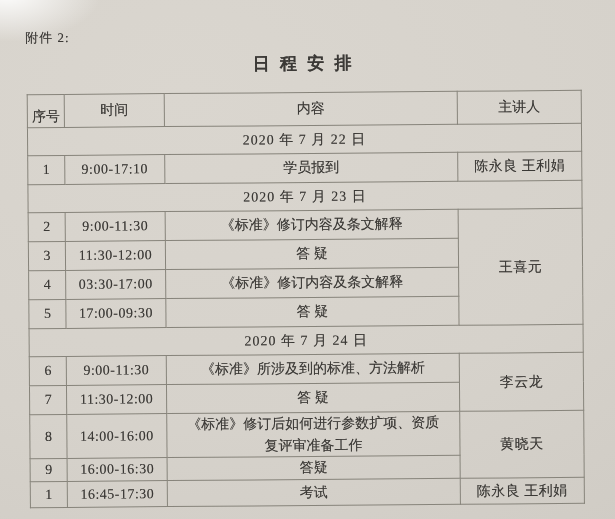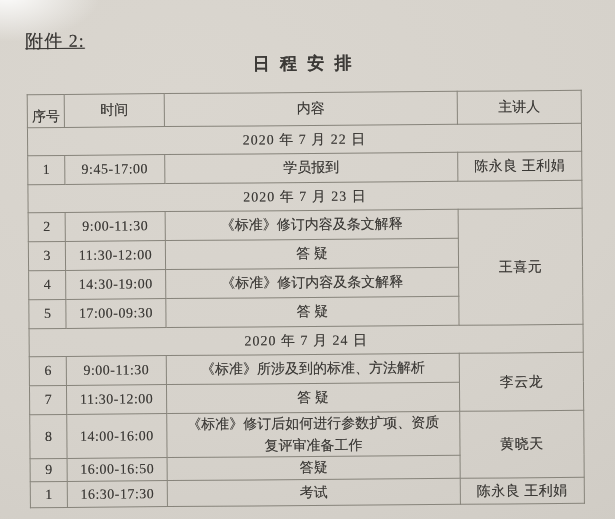--- a/index.html
+++ b/index.html
@@ -13,23 +13,22 @@
       radial-gradient(150% 130% at 30% 18%, #dad6cf 0%, #d6d2cb 50%, #ccc8c1 100%);
     color:#3b3936;
   }
   .sheet{
     position:absolute; inset:0;
     transform:rotate(-0.45deg);
     transform-origin:50% 50%;
   }
   .attachment{
     position:absolute; left:27px; top:27px;
-    font-size:18px; letter-spacing:1px;
+    font-size:13px; letter-spacing:1px;
     text-shadow:0 0 0.6px rgba(59,57,54,0.55);
-    text-decoration:underline;
   }
   .title{
     position:absolute; left:28px; top:52px; width:554px;
     text-align:center; font-size:17px; font-weight:bold;
     letter-spacing:3px;
     text-shadow:0 0 0.6px rgba(59,57,54,0.6);
   }
   table.schedule{
     position:absolute; left:28px; top:92px;
     width:554px;
@@ -80,42 +79,42 @@
           <th>时间</th>
           <th>内容</th>
           <th>主讲人</th>
         </tr>
 
         <tr class="r-date">
           <td colspan="4" class="date-cell">2020 年 7 月 22 日</td>
         </tr>
         <tr class="r-std">
           <td class="cell-no">1</td>
-          <td class="cell-time">9:45-17:00</td>
+          <td class="cell-time">9:00-17:10</td>
           <td class="cell-content">学员报到</td>
           <td class="cell-speaker">陈永良 王利娟</td>
         </tr>
 
         <tr class="r-date">
           <td colspan="4" class="date-cell">2020 年 7 月 23 日</td>
         </tr>
         <tr class="r-std">
           <td class="cell-no">2</td>
           <td class="cell-time">9:00-11:30</td>
           <td class="cell-content">《标准》修订内容及条文解释</td>
           <td class="cell-speaker" rowspan="4">王喜元</td>
         </tr>
         <tr class="r-std">
           <td class="cell-no">3</td>
           <td class="cell-time">11:30-12:00</td>
           <td class="cell-content">答 疑</td>
         </tr>
         <tr class="r-std">
           <td class="cell-no">4</td>
-          <td class="cell-time">14:30-19:00</td>
+          <td class="cell-time">03:30-17:00</td>
           <td class="cell-content">《标准》修订内容及条文解释</td>
         </tr>
         <tr class="r-std">
           <td class="cell-no">5</td>
           <td class="cell-time">17:00-09:30</td>
           <td class="cell-content">答 疑</td>
         </tr>
 
         <tr class="r-date">
           <td colspan="4" class="date-cell">2020 年 7 月 24 日</td>
@@ -133,26 +132,26 @@
         </tr>
         <tr class="r-tall">
           <td class="cell-no">8</td>
           <td class="cell-time">14:00-16:00</td>
           <td class="cell-content">《标准》修订后如何进行参数扩项、资质
 复评审准备工作</td>
           <td class="cell-speaker" rowspan="2">黄晓天</td>
         </tr>
         <tr class="r-short">
           <td class="cell-no">9</td>
-          <td class="cell-time">16:00-16:50</td>
+          <td class="cell-time">16:00-16:30</td>
           <td class="cell-content">答疑</td>
         </tr>
         <tr class="r-last">
           <td class="cell-no">1</td>
-          <td class="cell-time">16:30-17:30</td>
+          <td class="cell-time">16:45-17:30</td>
           <td class="cell-content">考试</td>
           <td class="cell-speaker">陈永良 王利娟</td>
         </tr>
       </tbody>
     </table>
 
   </div>
 </div>
 
 </body></html>

